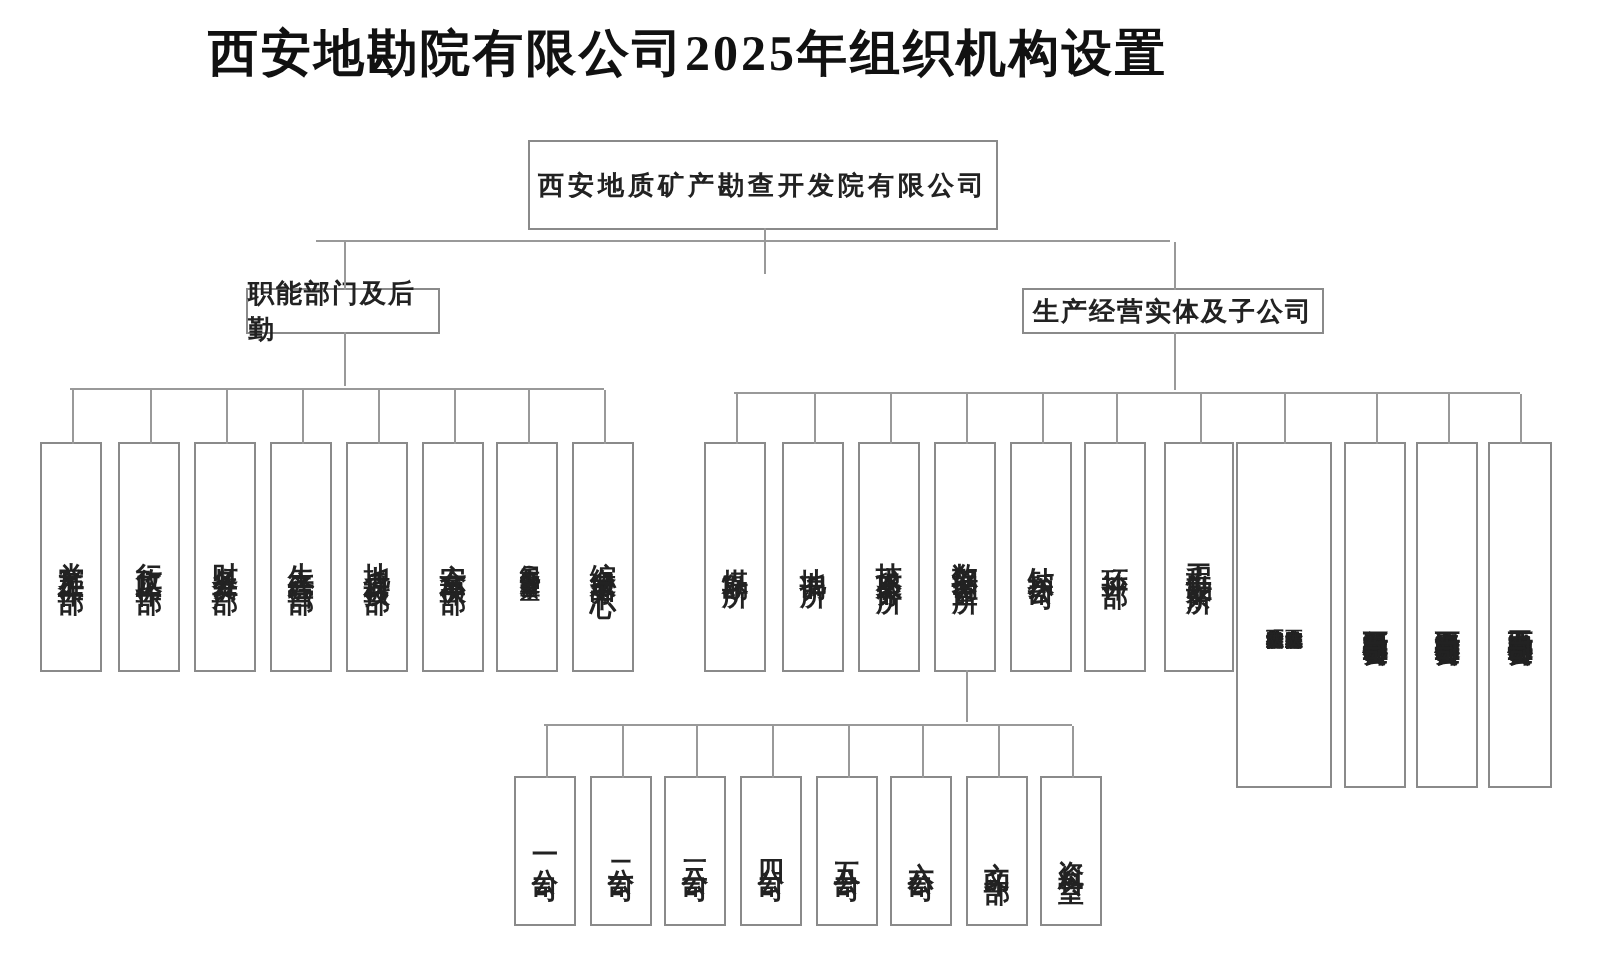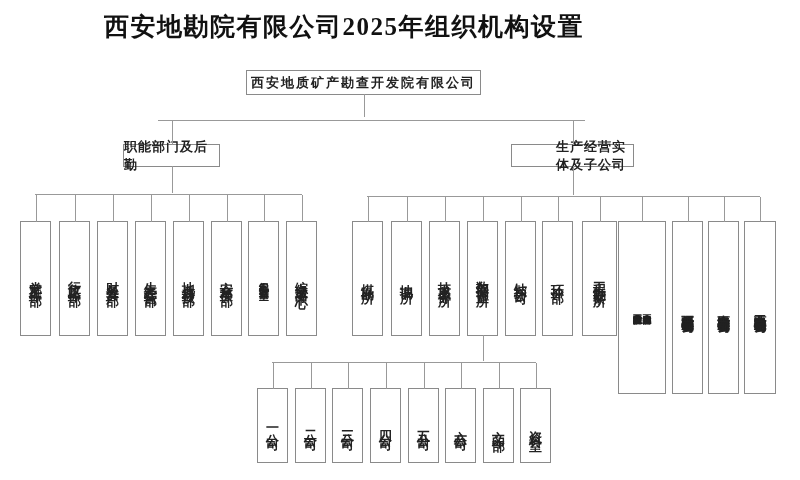--- a/index.html
+++ b/index.html
@@ -11,24 +11,24 @@
   .title{
     position:absolute;top:10px;left:0;width:688px;text-align:center;
     font-family:"Liberation Serif","DejaVu Serif",serif;
     font-weight:bold;font-size:25px;letter-spacing:1.5px;color:#111111;
   }
   .box{
     position:absolute;box-sizing:border-box;border:1px solid #8a8a8a;background:#ffffff;
     display:flex;align-items:center;justify-content:center;
   }
   
-  .box-root{left:246px;top:70px;width:235px;height:25px;font-size:13px;letter-spacing:2px;font-weight:600;}
+  .box-root{left:264px;top:70px;width:235px;height:45px;font-size:13px;letter-spacing:2px;font-weight:600;}
   .box-branch{font-size:13px;letter-spacing:1px;font-weight:600;}
   .box-branch-left{left:110px;top:144px;width:97px;height:23px;margin-left:13px;}
-  .box-branch-right{left:511px;top:144px;width:123px;height:23px;padding-left:44px;}
+  .box-branch-right{left:511px;top:144px;width:151px;height:23px;}
   
   .vbox .vt{writing-mode:vertical-rl;text-orientation:mixed;font-size:13px;letter-spacing:3px;font-weight:600;line-height:1;}
   .g-left{top:221px;width:31px;height:115px;}
   .g-ra{top:221px;width:31px;height:115px;}
   .g-rb{top:221px;width:31px;height:173px;}
   .g-bottom{top:388px;width:31px;height:75px;}
   .vbox.small .vt{font-size:10px;letter-spacing:1px;}
   .g-rb .vt{font-size:12.5px;letter-spacing:0.5px;}
   .g-bottom .vt{letter-spacing:4px;}
   

